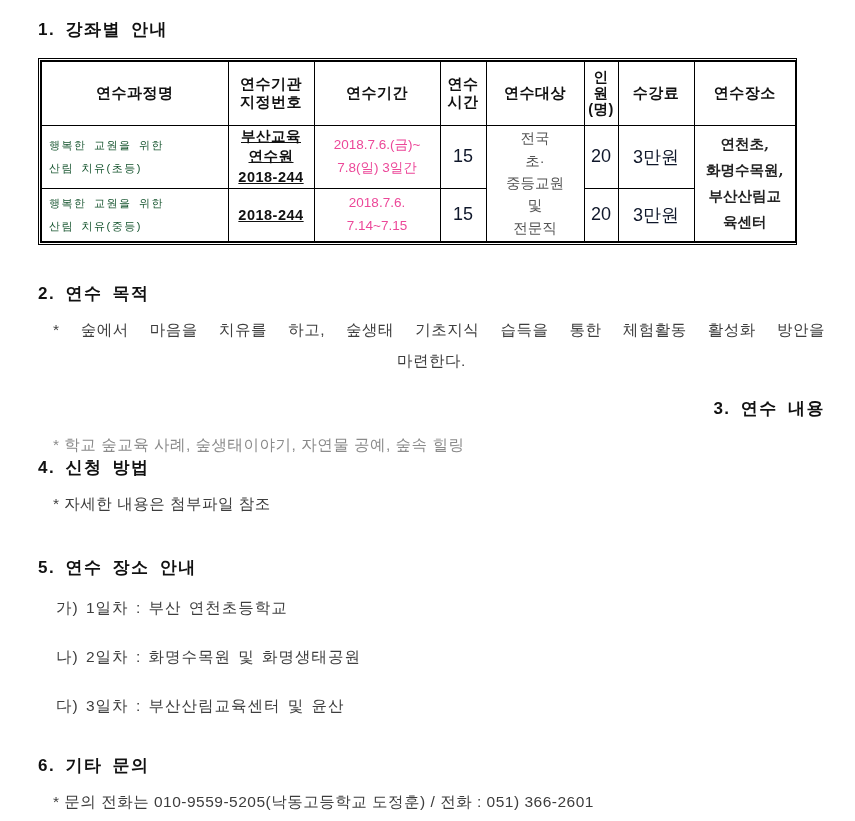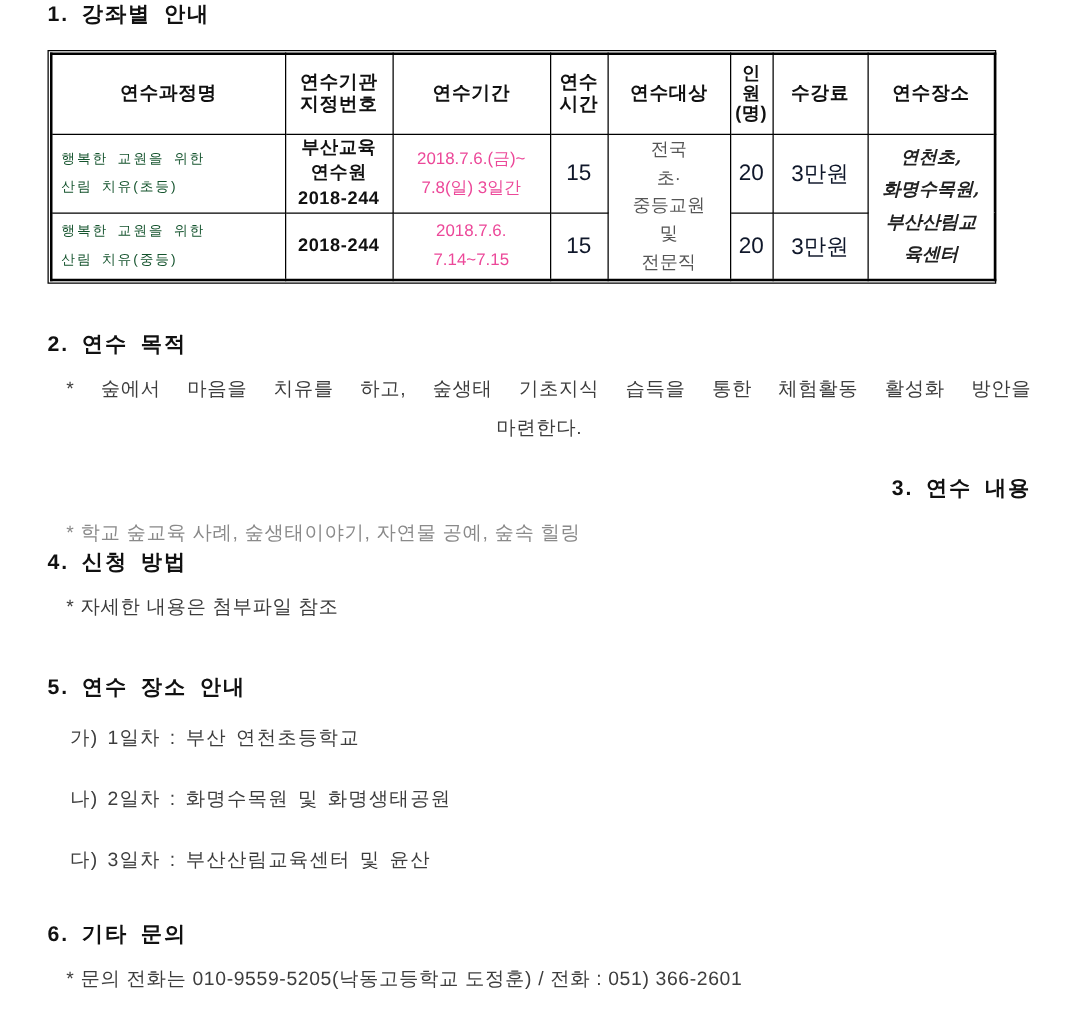--- a/index.html
+++ b/index.html
@@ -1,20 +1,20 @@
 <!DOCTYPE html>
 <html><head>
 <meta charset="utf-8">
 <style>
   * { margin:0; padding:0; box-sizing:border-box; }
   html,body { background:#fff; }
   .page {
     width:855px; height:821px;
     background:#fff;
-    padding:0 30px 0 38px;
+    padding:18px 30px 0 38px;
     font-family:"Liberation Sans","DejaVu Sans",sans-serif;
     color:#3d3d3d;
     overflow:hidden;
   }
   .sec-title {
     font-size:17px;
     font-weight:bold;
     color:#111;
     letter-spacing:1.5px;
     word-spacing:4px;
@@ -58,20 +58,21 @@
     line-height:2.05;
     letter-spacing:1.5px;
     word-spacing:3px;
   }
   td.orgno {
     font-weight:bold;
     color:#111;
     font-size:14.5px;
     line-height:1.4;
     letter-spacing:0.5px;
+    text-decoration:underline;
   }
   td.period {
     color:#ec4899;
     font-size:13.5px;
     line-height:1.65;
   }
   td.num {
     color:#0f172a;
     font-size:18px;
   }
@@ -79,21 +80,20 @@
     color:#555;
     font-size:14.5px;
     line-height:1.55;
   }
   td.place {
     font-family:"DejaVu Serif","Liberation Serif",serif;
     font-weight:bold;
     color:#222;
     font-size:14.5px;
     line-height:1.8;
-    font-style:italic;
   }
   
   .body {
     font-size:15.5px;
     color:#3d3d3d;
     letter-spacing:0.5px;
     line-height:1.5;
   }
   .indent { padding-left:15px; }
   .justify-full {

